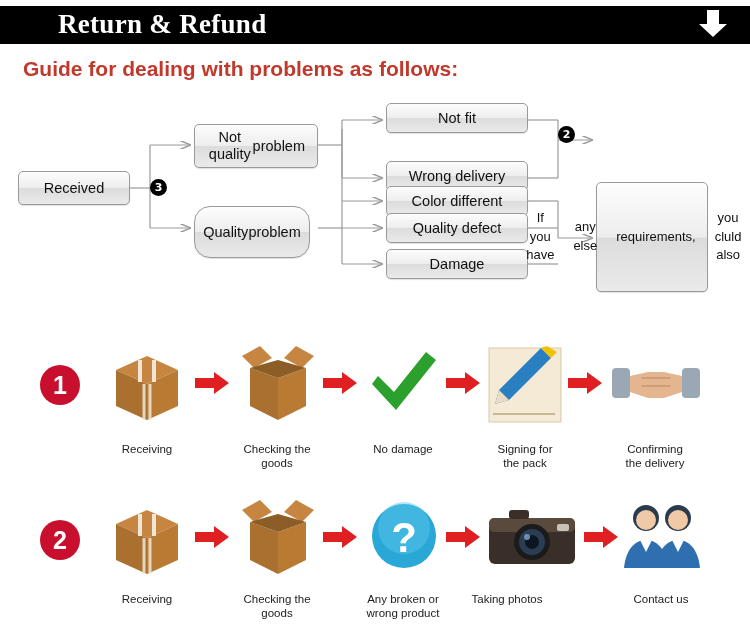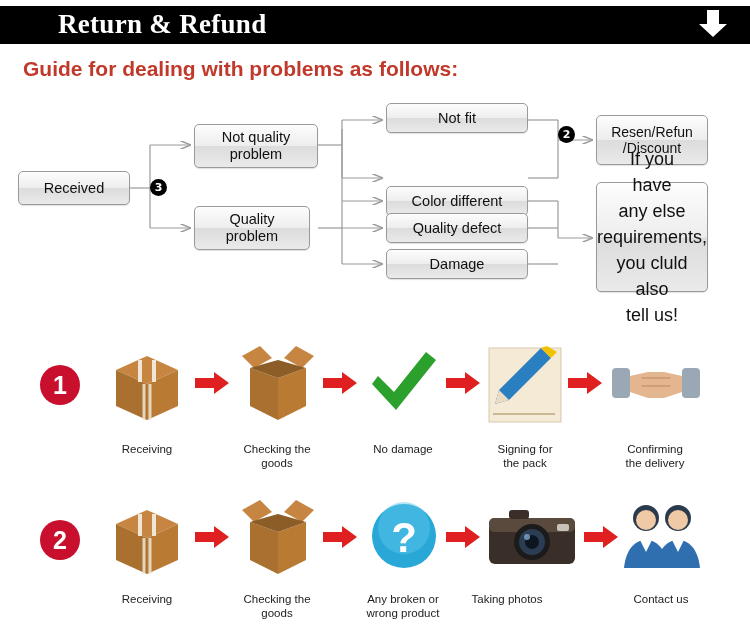--- a/index.html
+++ b/index.html
@@ -70,21 +70,20 @@
     font-size: 14.5px;
     display: flex;
     align-items: center;
     justify-content: center;
     text-align: center;
     line-height: 1.15;
     box-shadow: 0 1px 1px rgba(0,0,0,0.12);
     padding: 2px 12px;
   }
   .node.multiline {
-    flex-direction: column;
   }
   .node .l2 { display: block; }
 
   .badge {
     position: absolute;
     width: 17px;
     height: 17px;
     border-radius: 50%;
     background: #000;
     color: #fff;
@@ -202,48 +201,47 @@
   </div>
   <div class="badge" style="left:150px; top:84px;">
     <span>3</span>
   </div>
 
   <div class="node multiline" style="left:194px; top:29px; width:124px; height:44px;">
     <span class="l2">Not quality</span>
     <span class="l2">problem</span>
   </div>
 
-  <div class="node multiline" style="left:194px; top:111px; width:116px; height:44px;">
+  <div class="node multiline" style="left:194px; top:111px; width:116px; height:52px;border-radius:16px;">
     <span class="l2">Quality</span>
     <span class="l2">problem</span>
   </div>
 
   <div class="node" style="left:386px; top:8px; width:142px; height:30px;">
     <span>Not fit</span>
   </div>
+  <div class="node" style="left:386px; top:66px; width:142px; height:30px;">
+    <span>Wrong delivery</span>
+  </div>
   <div class="node" style="left:386px; top:91px; width:142px; height:30px;">
     <span>Color different</span>
   </div>
   <div class="node" style="left:386px; top:118px; width:142px; height:30px;">
     <span>Quality defect</span>
   </div>
   <div class="node" style="left:386px; top:154px; width:142px; height:30px;">
     <span>Damage</span>
   </div>
 
   <div class="badge" style="left:558px; top:31px;">
     <span>2</span>
   </div>
 
-  <div class="node multiline" style="left:596px; top:20px; width:112px; height:50px; font-size:14px;">
-    <span class="l2">Resen/Refun</span>
-    <span class="l2">/Discount</span>
-  </div>
-
-  <div class="node multiline" style="left:596px; top:87px; width:112px; height:110px; font-size:18px; justify-content:center; line-height:1.45;">
+
+  <div class="node multiline" style="left:596px; top:87px; width:112px; height:110px; font-size:13px; justify-content:center; line-height:1.45;gap:19px;">
     <span class="l2">If you have</span>
     <span class="l2">any else</span>
     <span class="l2">requirements,</span>
     <span class="l2">you cluld also</span>
     <span class="l2">tell us!</span>
   </div>
 </div>
 
 <div class="steps">
 

